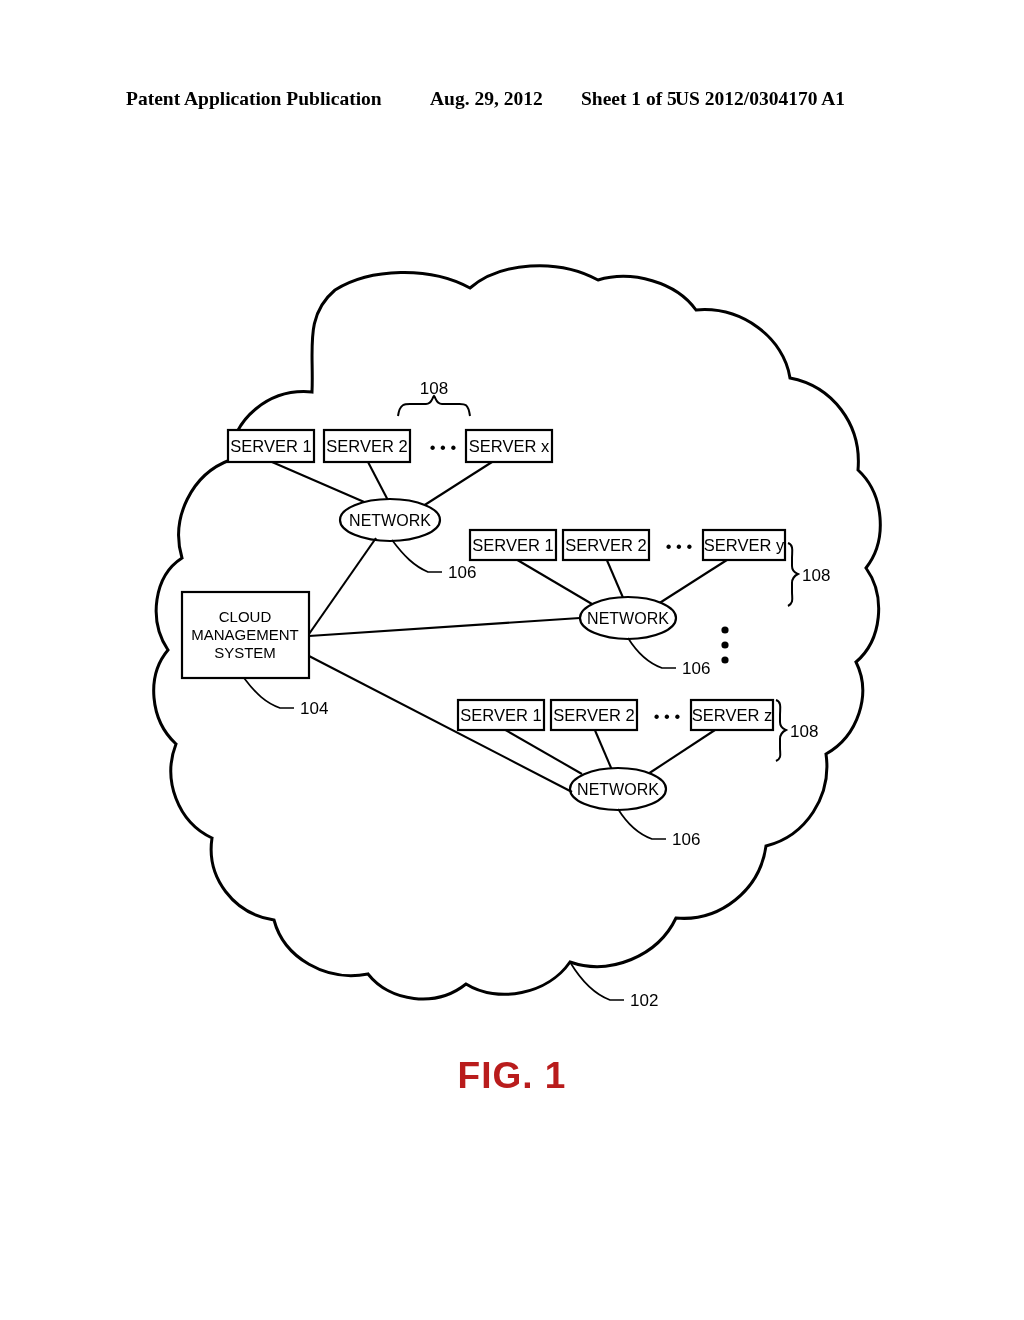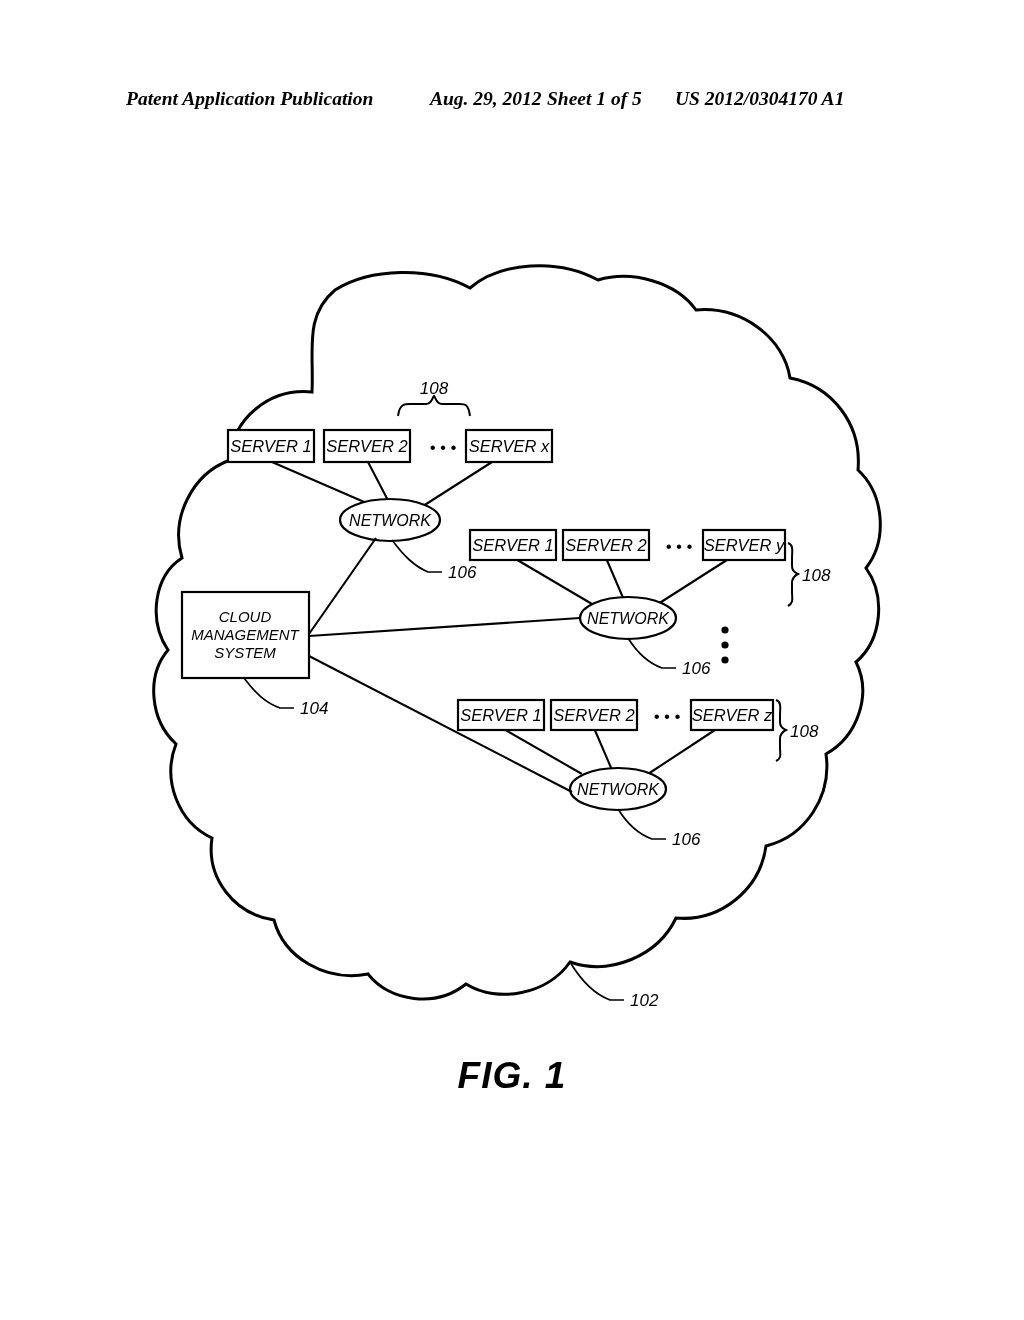--- a/index.html
+++ b/index.html
@@ -13,55 +13,54 @@
     position: relative;
     font-family: "Liberation Sans", sans-serif;
     overflow: hidden;
   }
   #page {
     position: absolute;
     left: 0; top: 0;
     width: 1024px;
     height: 1320px;
     background: #ffffff;
-    font-style: italic;
   }
   .hdr {
     position: absolute;
     top: 88px;
     font-family: "Liberation Serif", serif;
     font-weight: bold;
     font-size: 19.5px;
     color: #000;
     white-space: nowrap;
     letter-spacing: 0px;
   }
   #hdr-pub   { left: 126px; }
   #hdr-date  { left: 430px; }
-  #hdr-sheet { left: 547px; text-align: center; }
+  #hdr-sheet { left: 581px; text-align: center; }
   #hdr-num   { left: 675px; }
 
   #figure-svg {
     position: absolute;
     left: 0;
     top: 0;
     width: 1024px;
     height: 1320px;
   }
   .fig-caption {
     position: absolute;
     left: 0;
     right: 0;
     top: 1055px;
     text-align: center;
     font-family: "Liberation Sans", sans-serif;
     font-weight: bold;
     font-size: 37px;
     letter-spacing: 1px;
-    color: #000000;
+    color: #b91c1c;
   }
   text {
     font-family: "Liberation Sans", sans-serif;
     fill: #000;
   }
   .box-label {
     font-size: 16.5px;
   }
   .cms-label {
     font-size: 15px;

